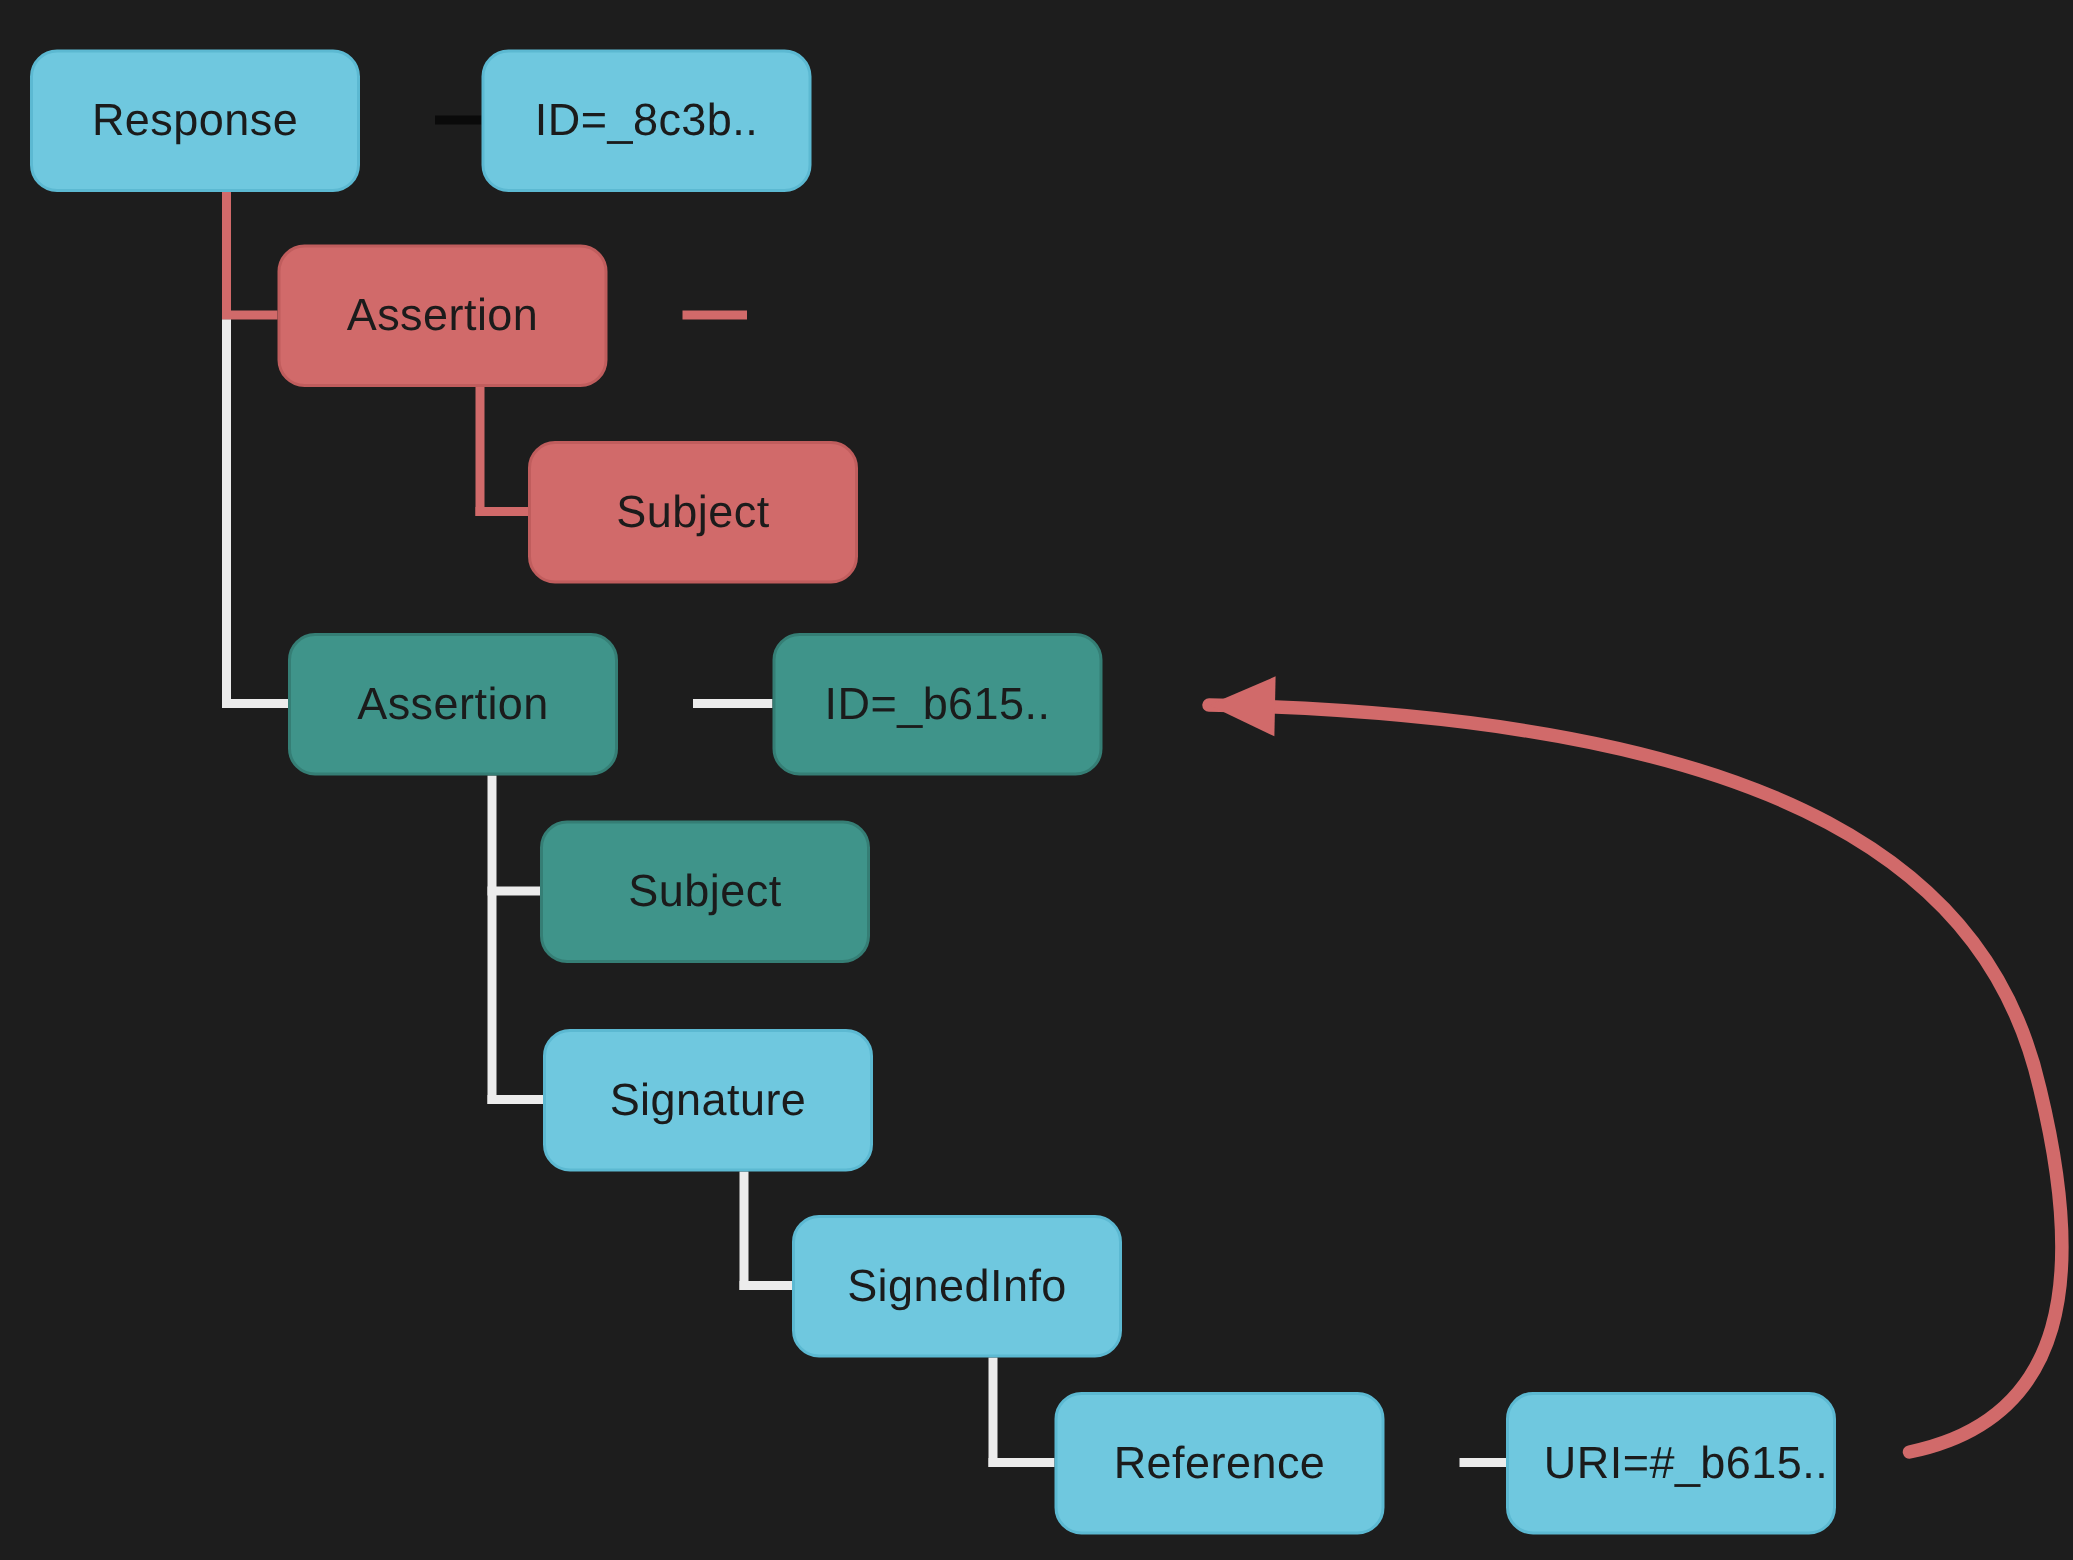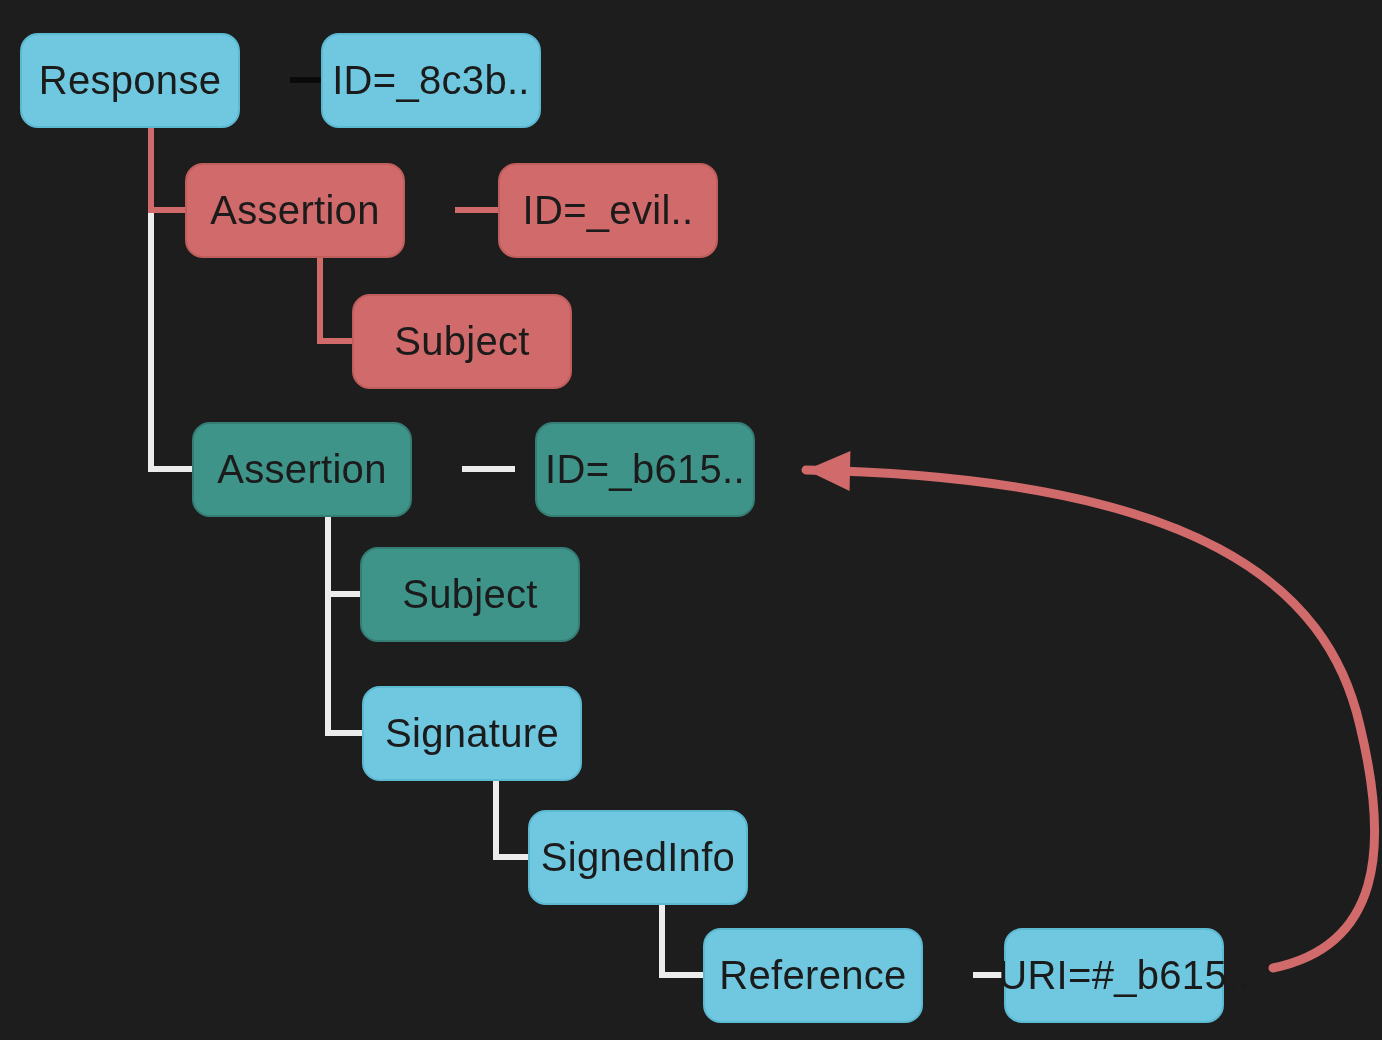--- a/index.html
+++ b/index.html
@@ -16,21 +16,21 @@
     overflow: hidden;
   }
   .node {
     position: absolute;
     width: 220px;
     height: 95px;
     border-radius: 18px;
     display: flex;
     align-items: center;
     justify-content: center;
-    font-size: 40px;
+    font-size: 30px;
     color: #1b1b1b;
     box-sizing: border-box;
     letter-spacing: 0.3px;
   }
   .node.cyan { background: #6fc8df; border: 2px solid #5cb9d2; }
   .node.red  { background: #d16a6a; border: 2px solid #c05d5d; }
   .node.teal { background: #3f948a; border: 2px solid #357e75; }
   .line { position: absolute; }
   .line.white { background: #ececec; }
   .line.red   { background: #d16a6a; }
@@ -80,31 +80,28 @@
   <div class="node cyan" style="left:20px;  top:33px;">
     <span>Response</span>
   </div>
   <div class="node cyan" style="left:321px; top:33px;">
     <span>ID=_8c3b..</span>
   </div>
 
   <div class="node red" style="left:185px; top:163px;">
     <span>Assertion</span>
   </div>
-  <div class="node red" style="left:498px; top:163px;">
-    <span>ID=_evil..</span>
-  </div>
   <div class="node red" style="left:352px; top:294px;">
     <span>Subject</span>
   </div>
 
   <div class="node teal" style="left:192px; top:422px;">
     <span>Assertion</span>
   </div>
-  <div class="node teal" style="left:515px; top:422px;margin-left:20px;">
+  <div class="node teal" style="left:515px; top:422px;">
     <span>ID=_b615..</span>
   </div>
   <div class="node teal" style="left:360px; top:547px;">
     <span>Subject</span>
   </div>
 
   <div class="node cyan" style="left:362px; top:686px;text-align:right;">
     <span>Signature</span>
   </div>
   <div class="node cyan" style="left:528px; top:810px;">

